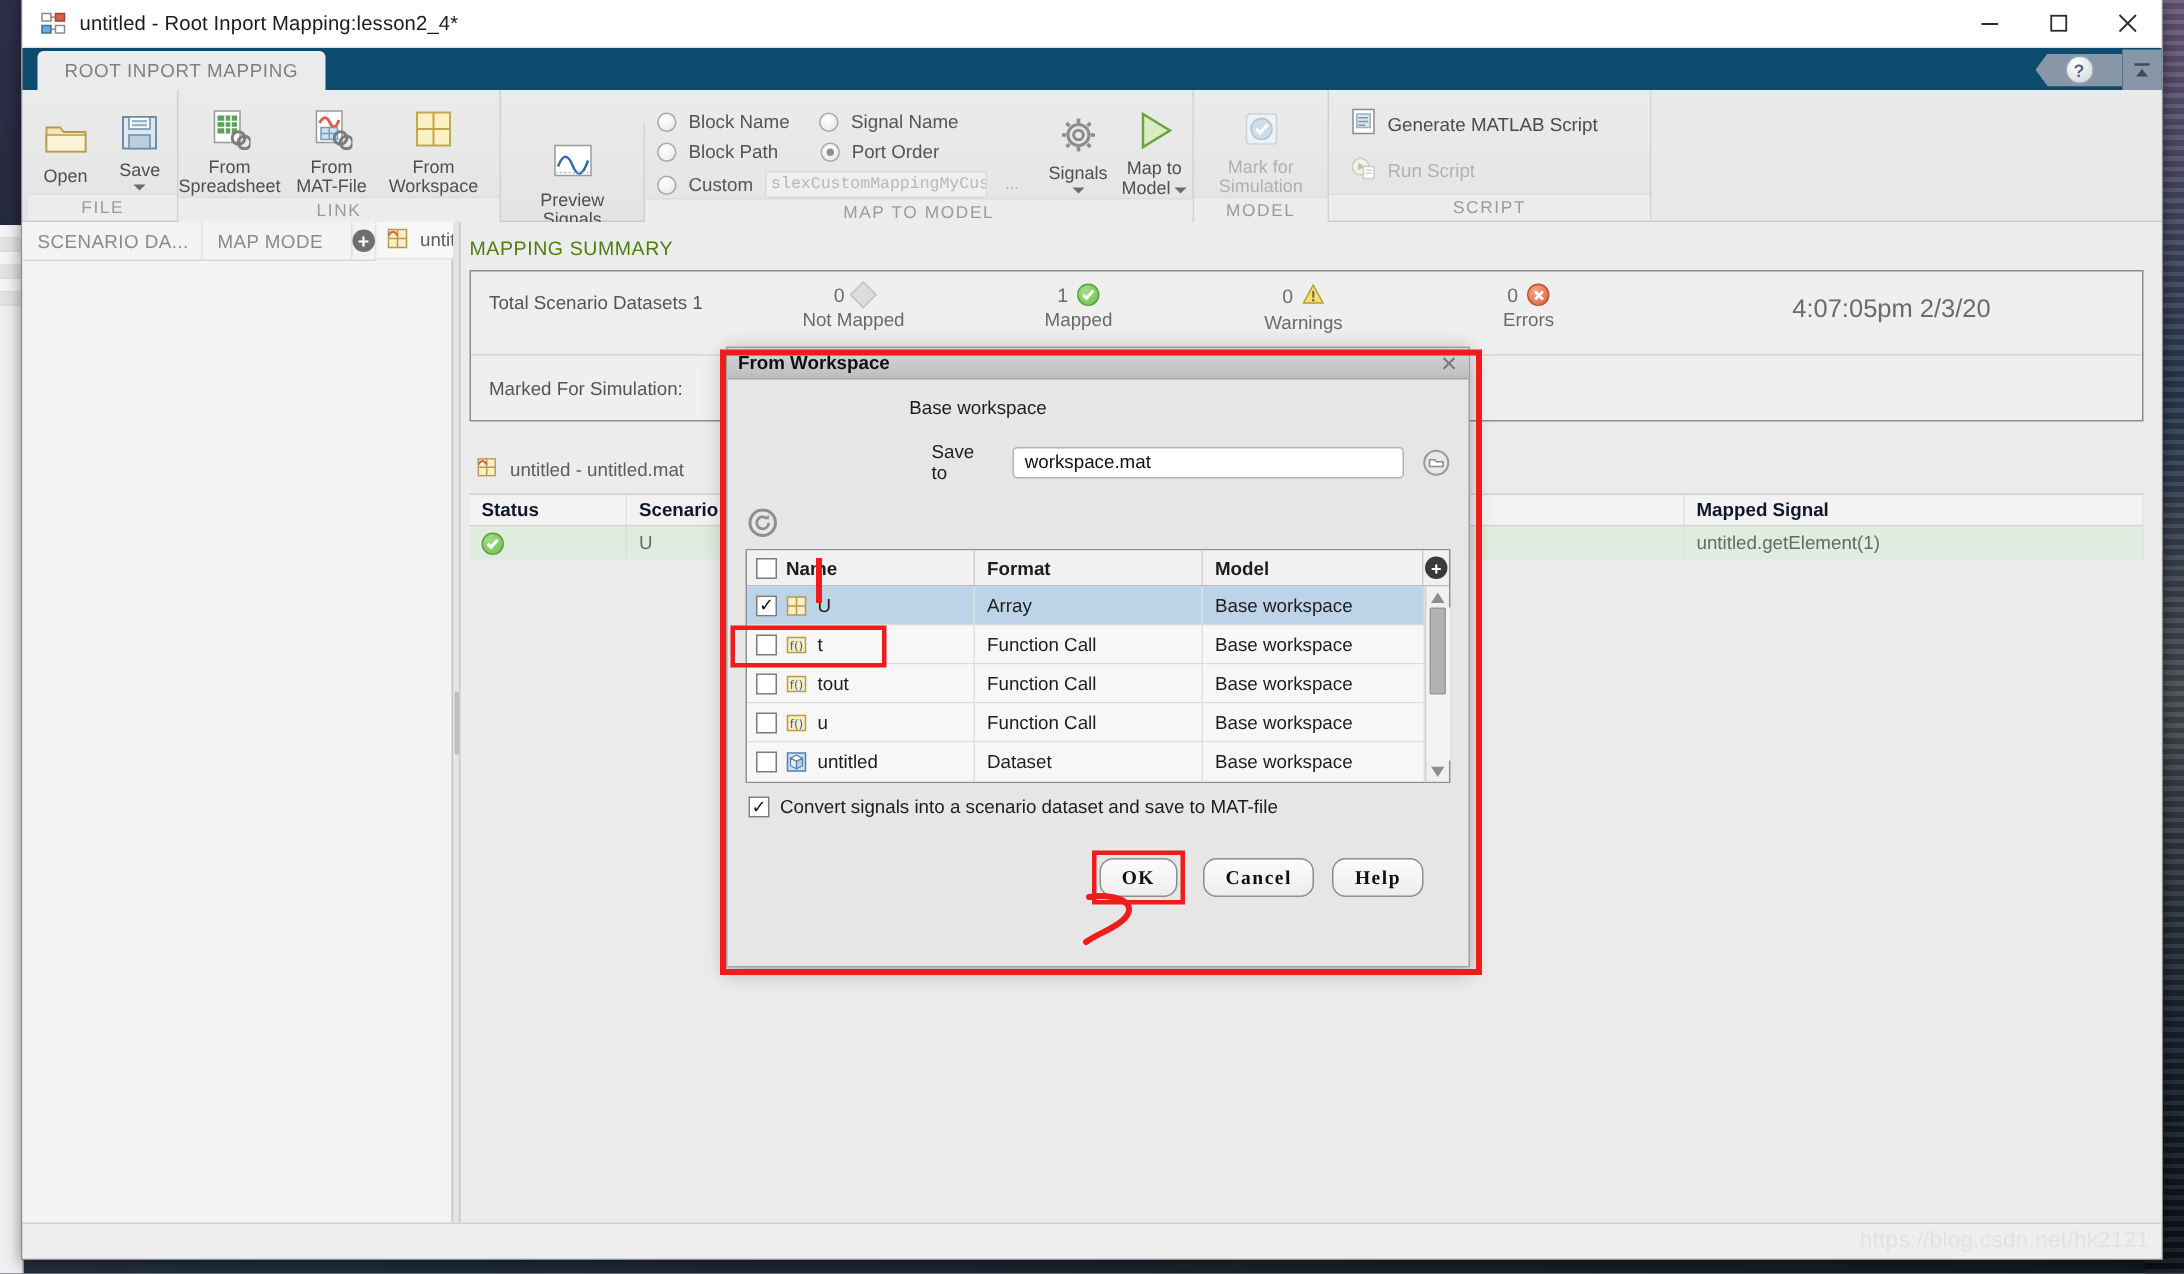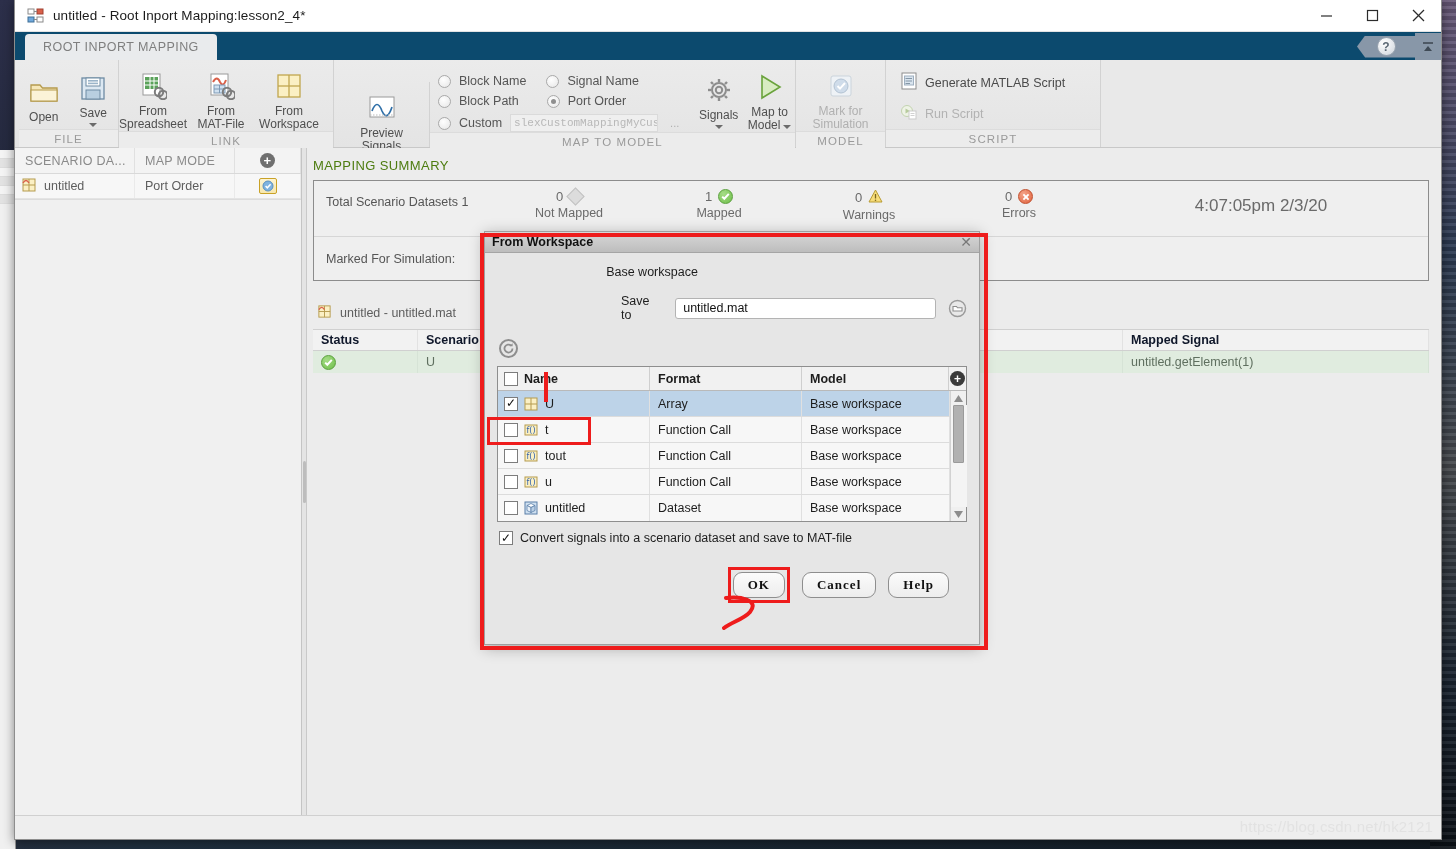--- a/index.html
+++ b/index.html
@@ -120,21 +120,21 @@
     display:flex; align-items:center; padding-left:3px; overflow:hidden; white-space:nowrap;
   }
   .ellips{ font-size:11px;color:#b0b0b0; margin-left:4px; }
 
   .textbtn{ display:flex; align-items:center; gap:7px; padding:2px 4px; }
   .textbtn .tlabel{ font-size:12.5px; color:#4b4b4b; }
   .textbtn.dis .tlabel{ color:#b2b2b2; }
 
   
   #content{ flex:1; display:flex; min-height:0; background:#ececec; }
-  #leftpanel{ width:287px; border-right:1px solid #c4c4c4; background:#f3f3f3; display:flex; flex-direction:column; }
+  #leftpanel{ width:287px; border-right:1px solid #c4c4c4; background:#f3f3f3; display:flex; flex-direction:row; }
   .lp-head{ display:flex; height:26px; align-items:stretch; background:#f3f3f3; border-bottom:1px solid #d9d9d9; }
   .lp-head .c{ display:flex;align-items:center;padding-left:10px;font-size:12.5px;color:#8a8a8a;letter-spacing:.3px; border-right:1px solid #e0e0e0;}
   .lp-head .c1{ width:120px; } .lp-head .c2{ width:100px; } .lp-head .c3{ flex:1; justify-content:center; padding-left:0;}
   .plusbtn{ width:15px;height:15px;border-radius:50%;background:#6f6f6f;color:#fff;font-size:13px;display:flex;align-items:center;justify-content:center;line-height:1;font-weight:bold;}
   .lp-row{ display:flex; height:25px; align-items:stretch; border-bottom:1px solid #e4e4e4; background:#f7f7f7; }
   .lp-row .c{ display:flex;align-items:center;font-size:12.5px;color:#5d5d5d; border-right:1px solid #eaeaea;}
   .lp-row .c1{ width:120px; gap:7px; padding-left:6px;} .lp-row .c2{ width:100px; padding-left:10px;} .lp-row .c3{ flex:1; justify-content:center;}
   .checkchip{
     width:18px;height:16px;border:1px solid #c9a227;border-radius:2px;
     background:linear-gradient(180deg,#fdf4d2,#f6e7ae);
@@ -675,21 +675,21 @@
     <span class="t">From Workspace</span>
     <span class="sp"></span>
     <span id="dlg-close">✕</span>
   </div>
 
   <div id="dlg-body">
     <div class="dlg-baseline">Base workspace</div>
 
     <div class="saverow">
       <span class="lbl">Save to</span>
-      <span class="saveinput">untitled.mat</span>
+      <span class="saveinput">workspace.mat</span>
       <span class="folderbtn">
         <svg width="19" height="19" viewBox="0 0 19 19">
           <circle cx="9.5" cy="9.5" r="8" fill="#e8e8e8" stroke="#9a9a9a" stroke-width="1.4"></circle>
           <path d="M5 12 V7.5 h3.5 l1 1.3 H14 V12 Z" fill="#fff" stroke="#8d8d8d" stroke-width="1.1"></path>
         </svg>
       </span>
     </div>
 
     <div class="refreshrow">
       <span class="refcirc">

